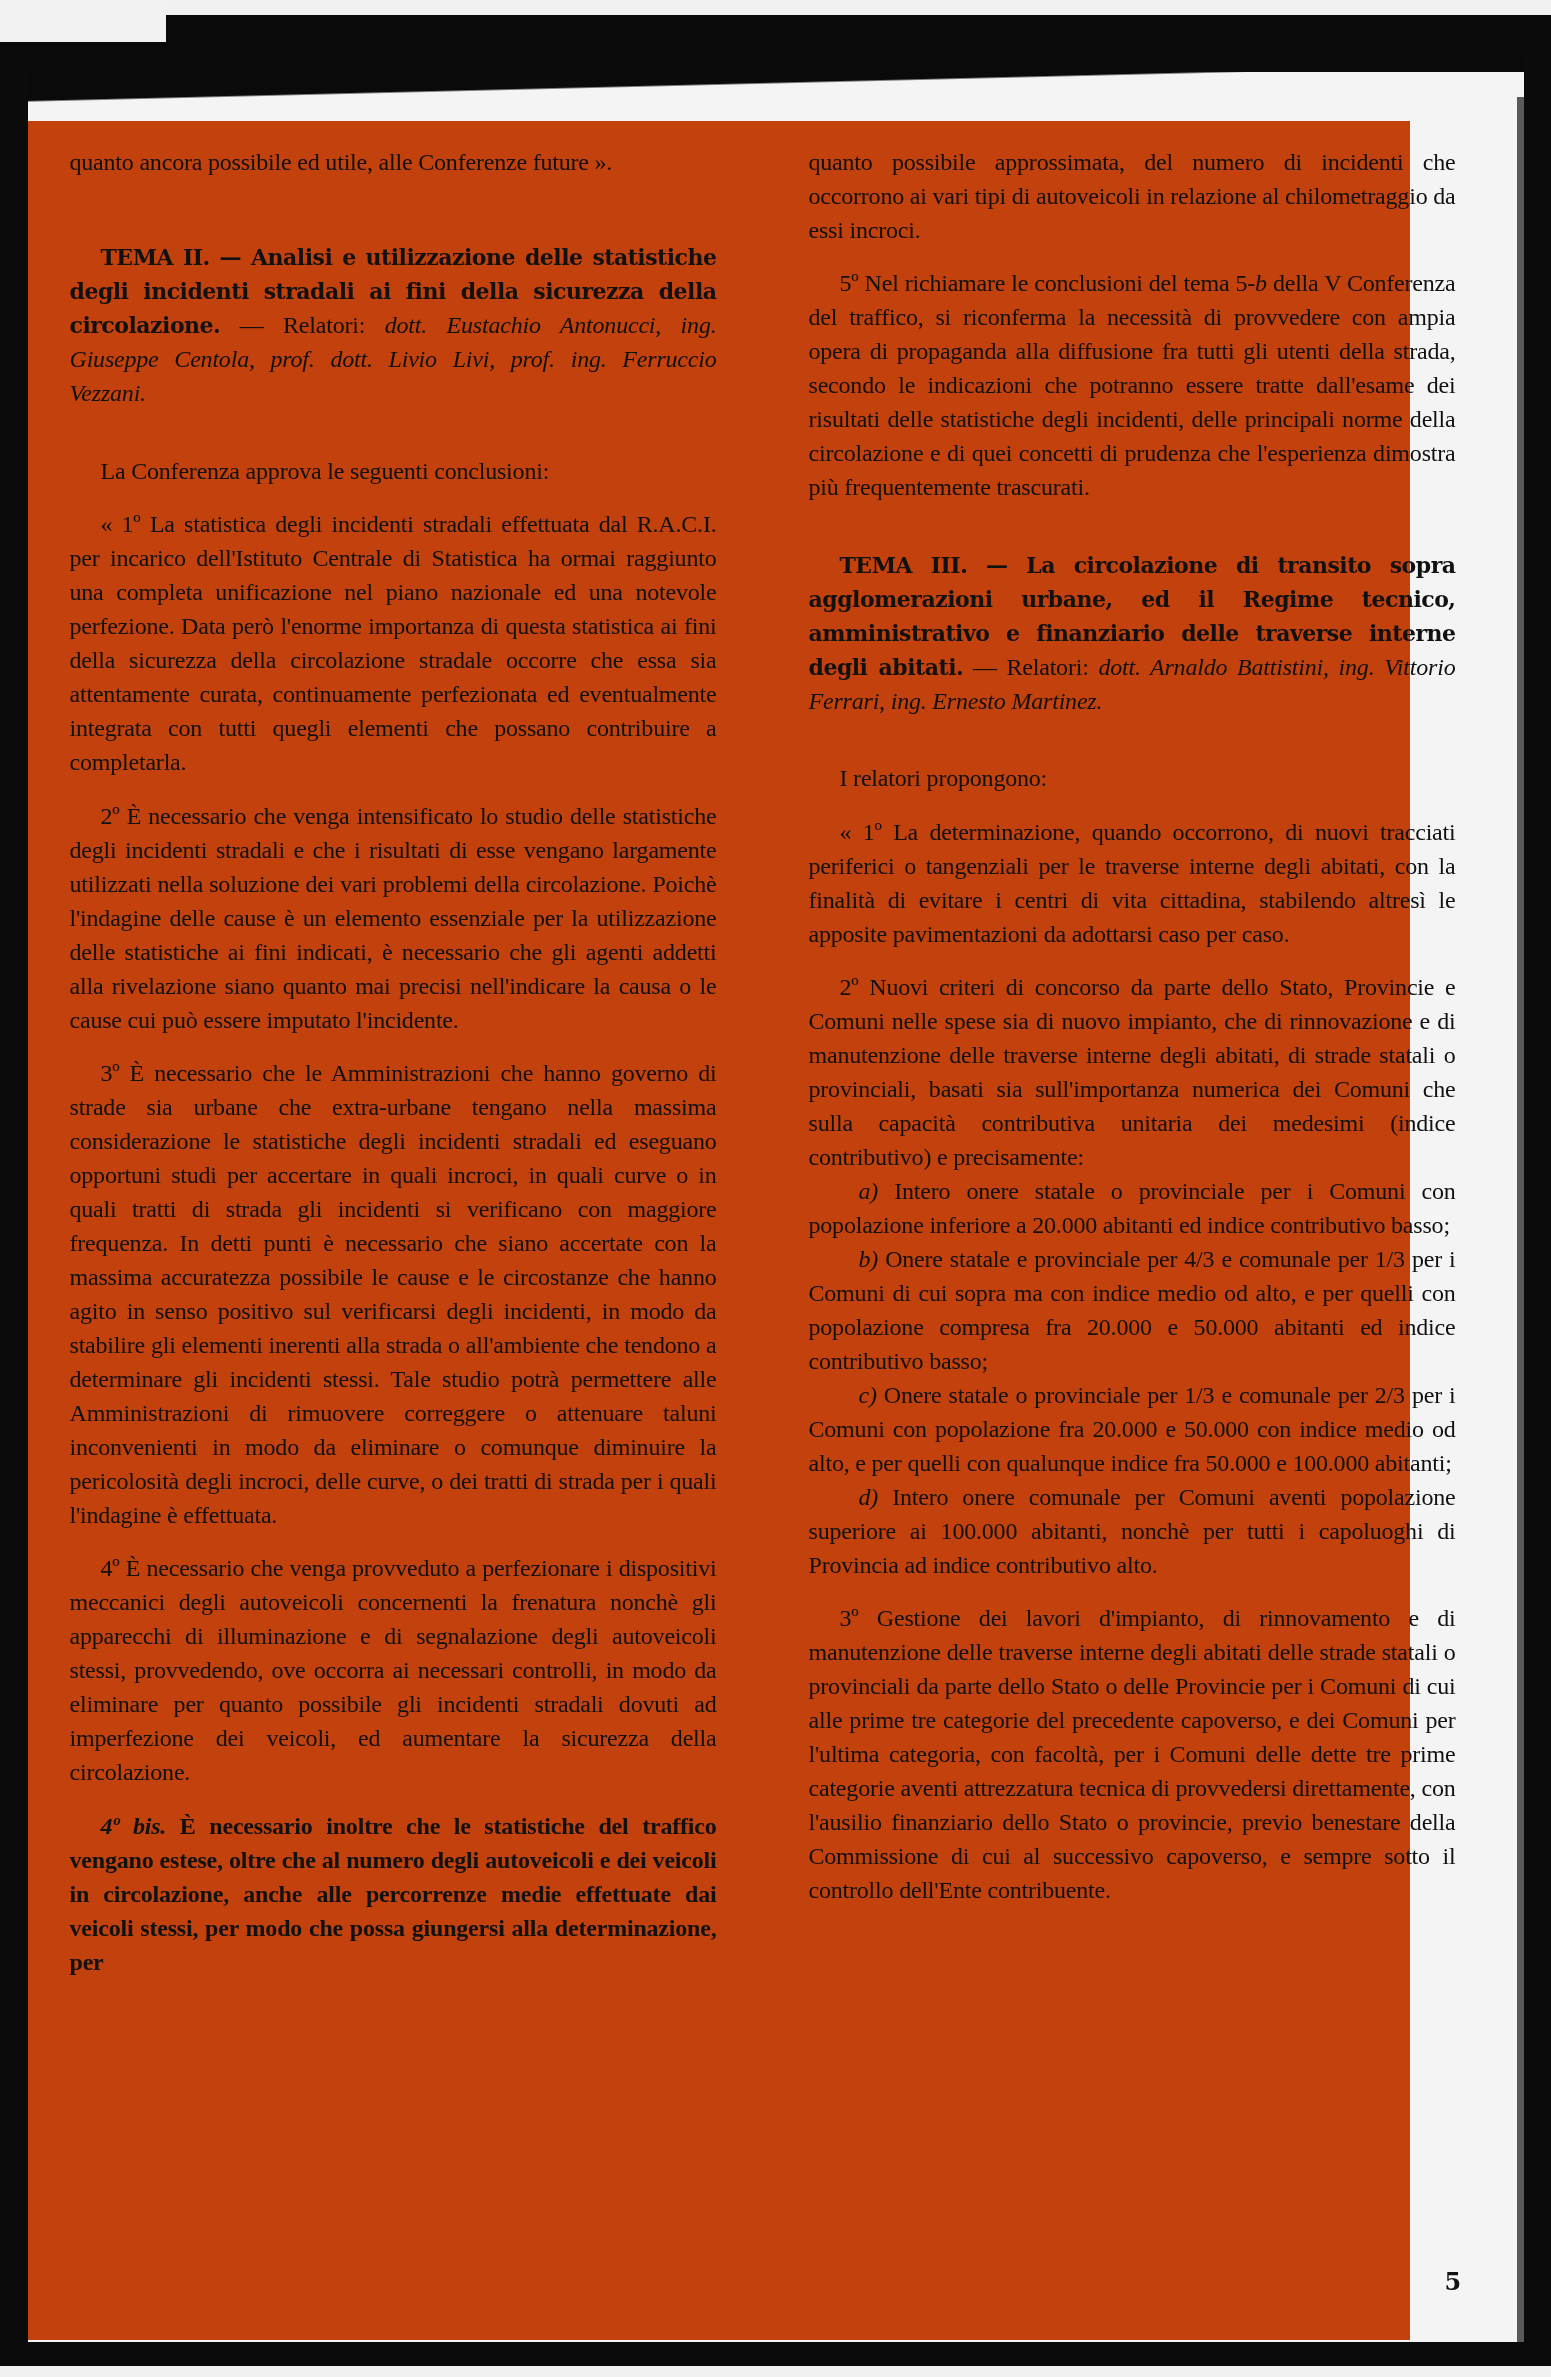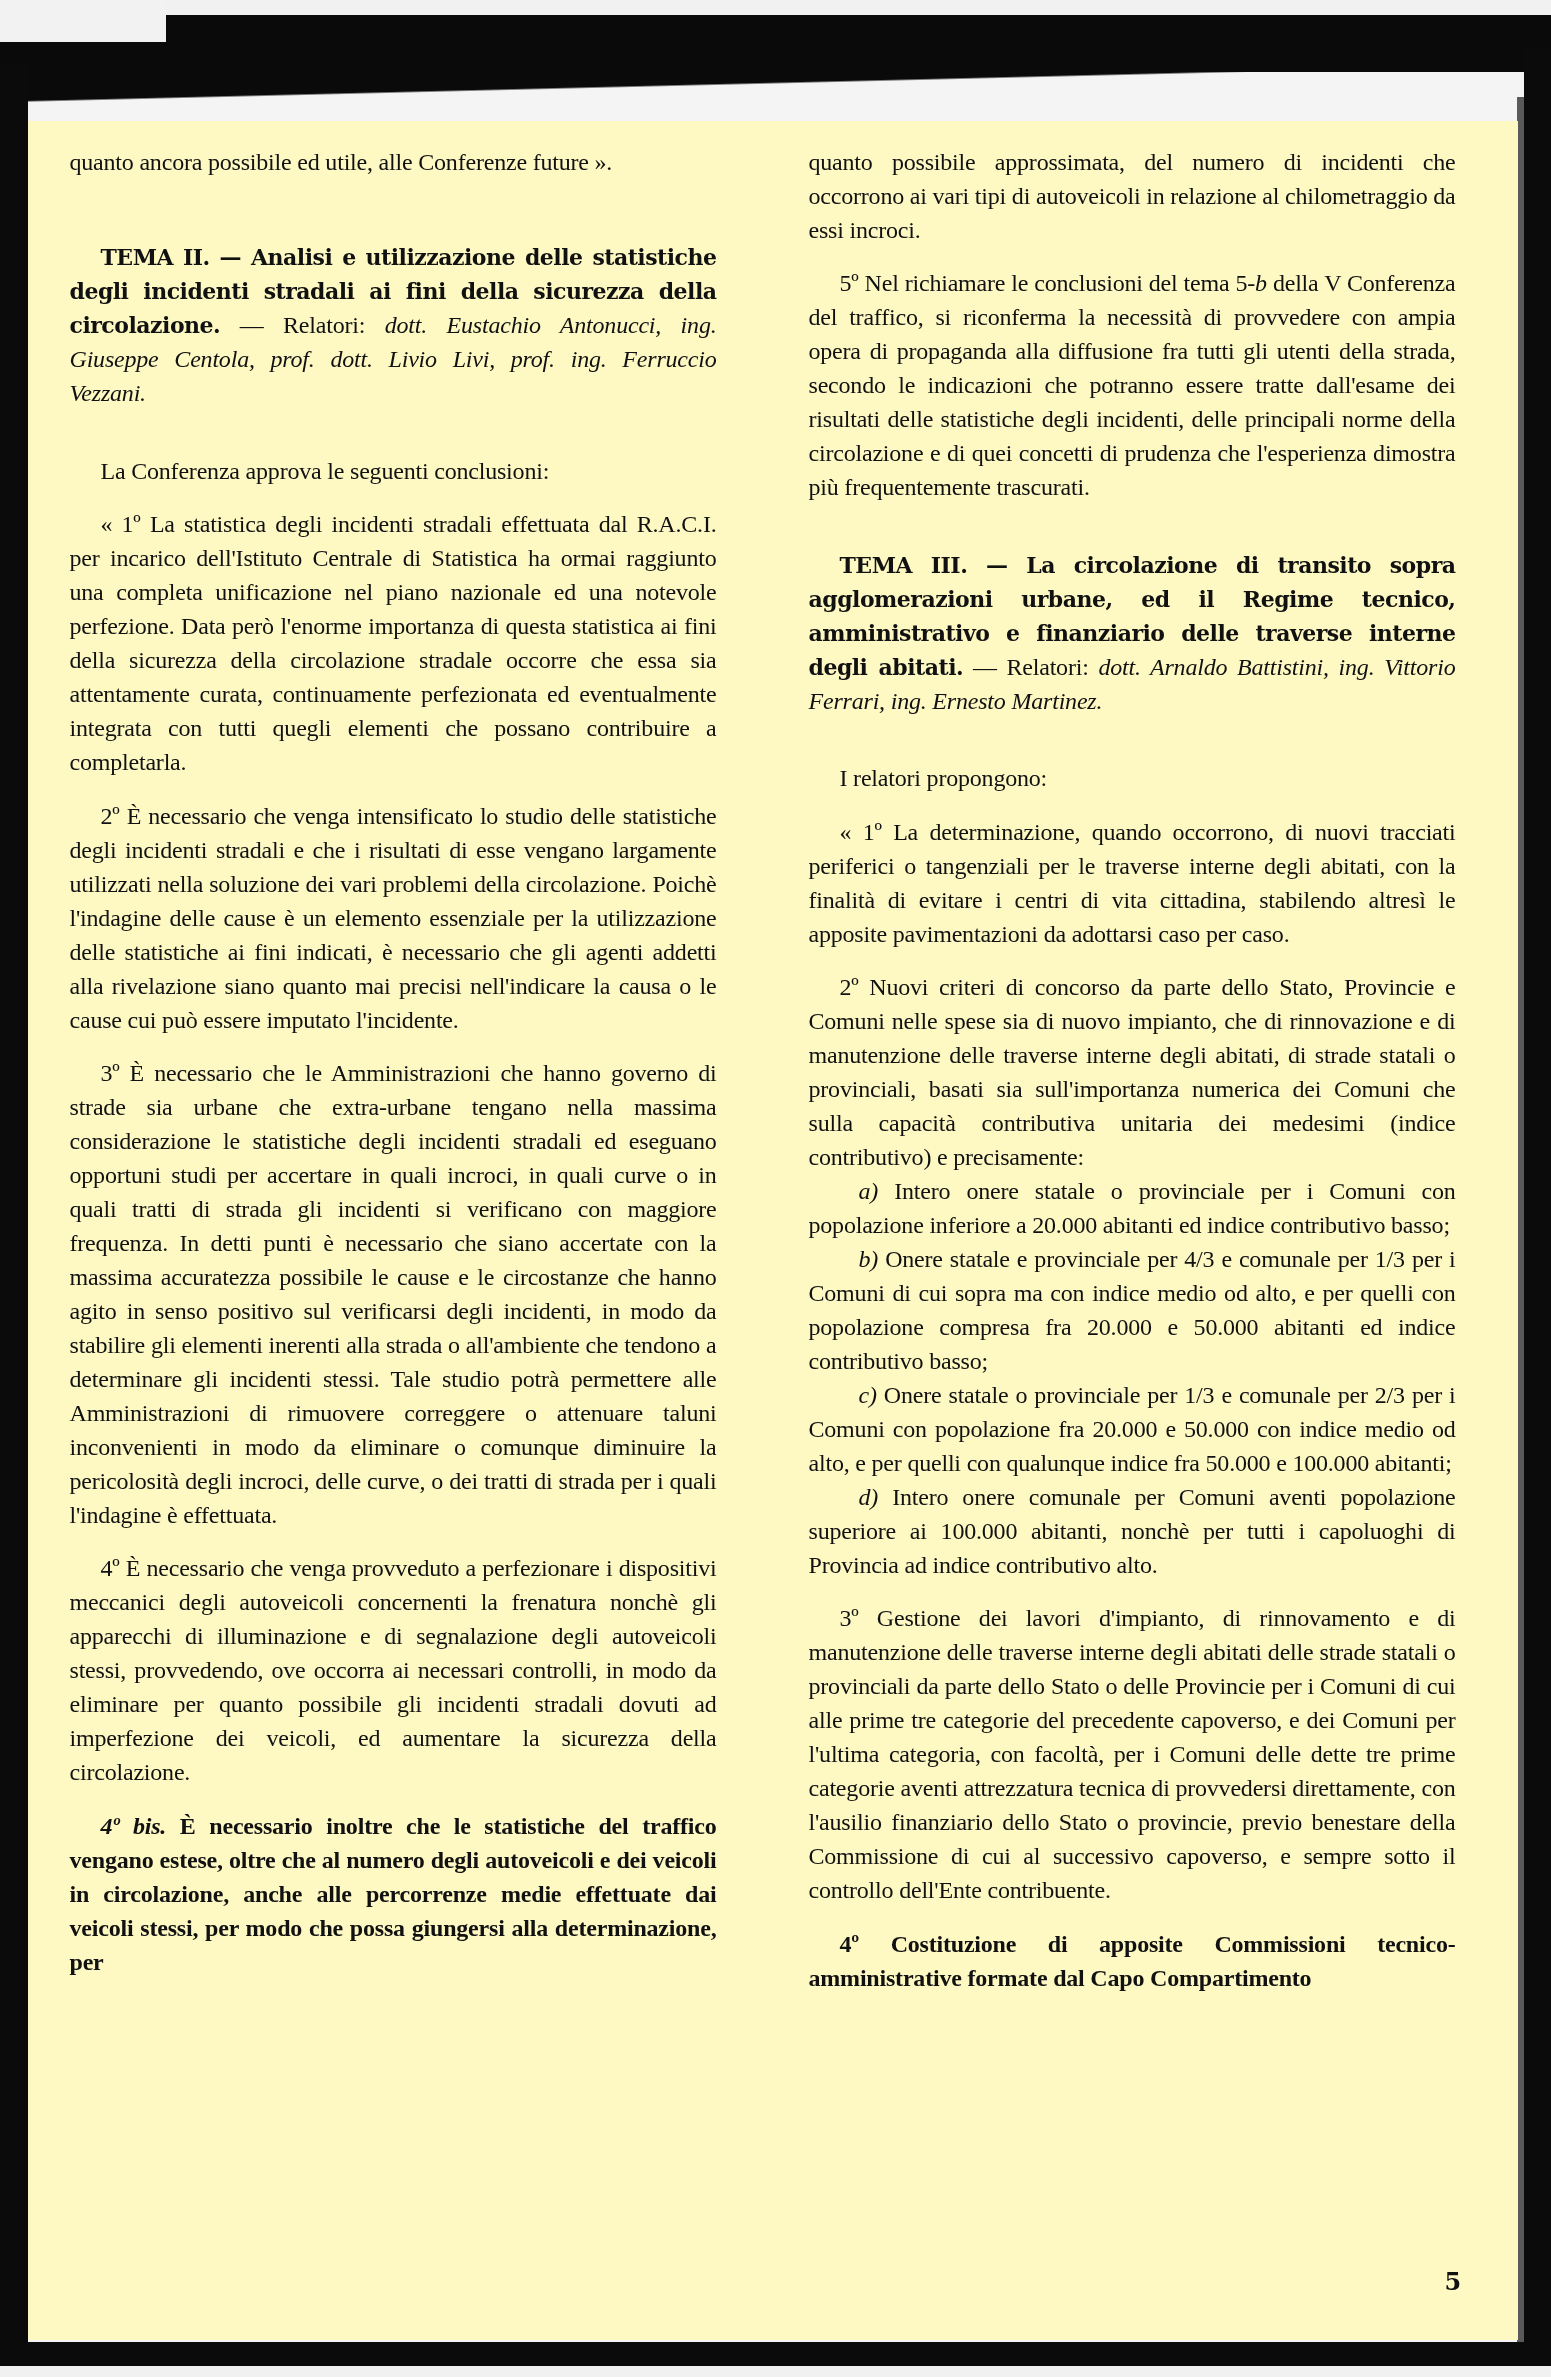--- a/index.html
+++ b/index.html
@@ -31,22 +31,22 @@
   .frame-right-inner {
     position: absolute; right: 27.5px; top: 97px; width: 6.5px; height: 2247px; background: #5a5a5a;
   }
   .frame-bottom {
     position: absolute; left: 0; bottom: 11.3px; width: 1551px; height: 24px; background: #0b0b0b;
   }
   .frame-bottom-white {
     position: absolute; left: 0; bottom: 0; width: 1551px; height: 11.3px; background: #f1f1f1;
   }
   .page {
-    position: absolute; left: 27.5px; top: 121px; width: 1490px; height: 2219px;
-    background: #fef9c3;
+    position: absolute; left: 27.5px; top: 121px; width: 1382px; height: 2219px;
+    background: #c2410c;
   }
   .col {
     position: absolute; top: 24px; width: 647px;
     font-size: 24px; line-height: 34px; text-align: justify;
     letter-spacing: -0.2px;
   }
   .col-left { left: 42px; }
   .col-right { left: 781px; }
   p { margin: 0 0 19.4px 0; text-indent: 31px; }
   p.noindent { text-indent: 0; }
@@ -112,18 +112,17 @@
     <p class="sub">
       <span class="italic">b)</span><span> Onere statale e provinciale per 4/3 e comunale per 1/3 per i Comuni di cui sopra ma con indice medio od alto, e per quelli con popolazione compresa fra 20.000 e 50.000 abitanti ed indice contributivo basso;</span>
     </p>
     <p class="sub">
       <span class="italic">c)</span><span> Onere statale o provinciale per 1/3 e comunale per 2/3 per i Comuni con popolazione fra 20.000 e 50.000 con indice medio od alto, e per quelli con qualunque indice fra 50.000 e 100.000 abitanti;</span>
     </p>
     <p class="sub" style="margin-bottom:19.4px">
       <span class="italic">d)</span><span> Intero onere comunale per Comuni aventi popolazione superiore ai 100.000 abitanti, nonchè per tutti i capoluoghi di Provincia ad indice contributivo alto.</span>
     </p>
     <p>3º Gestione dei lavori d'impianto, di rinnovamento e di manutenzione delle traverse interne degli abitati delle strade statali o provinciali da parte dello Stato o delle Provincie per i Comuni di cui alle prime tre categorie del precedente capoverso, e dei Comuni per l'ultima categoria, con facoltà, per i Comuni delle dette tre prime categorie aventi attrezzatura tecnica di provvedersi direttamente, con l'ausilio finanziario dello Stato o provincie, previo benestare della Commissione di cui al successivo capoverso, e sempre sotto il controllo dell'Ente contribuente.</p>
-    <p class="bold">4º Costituzione di apposite Commissioni tecnico-amministrative formate dal Capo Compartimento</p>
   </div>
 
   <div class="page-number">5</div>
 </div>
 
 
 </body></html>

